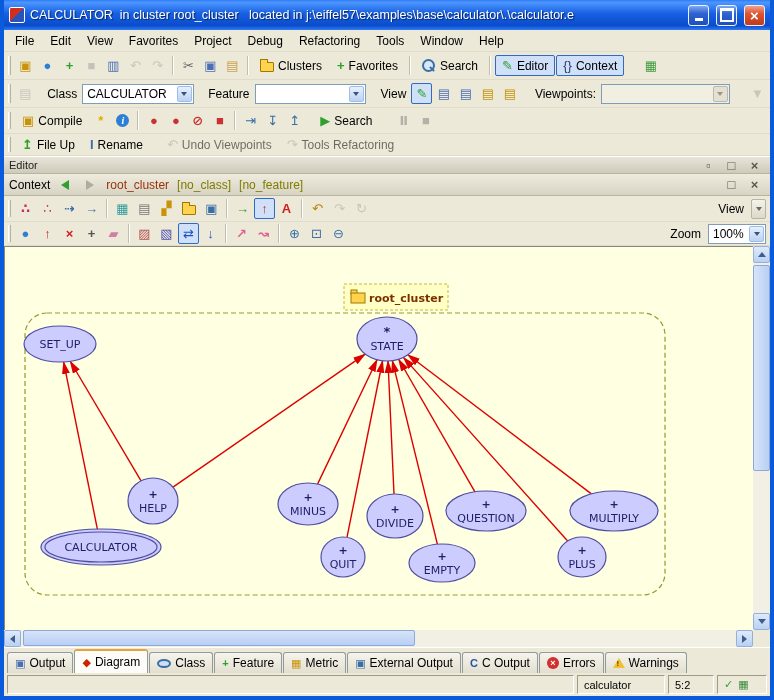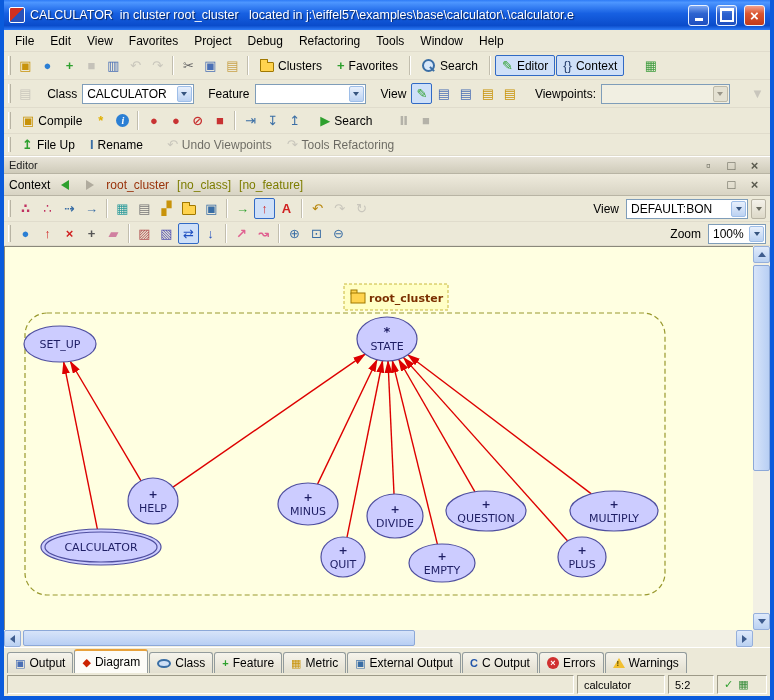--- a/index.html
+++ b/index.html
@@ -382,24 +382,20 @@
         </span>
         <span class="tb-btn disabled">
           <span class="tb-glyph" style="color: rgb(176, 171, 158);">↷</span>
         </span>
         <span class="tb-btn disabled">
           <span class="tb-glyph" style="color: rgb(176, 171, 158);">↻</span>
         </span>
       </span>
     <span class="tb-right">
       <span class="tb-label">View</span>
-      <span class="combo" style="width:122px">
-        <span class="combo-text">DEFAULT:BON</span>
-        <span class="combo-arrow"></span>
-      </span>
       <span class="drop-btn"></span>
     </span>
   </div>
 
   <div class="toolbar t24">
     <span class="grip"></span>
     <span class="tb-items">
         <span class="tb-btn">
           <span class="tb-glyph" style="color: rgb(43, 127, 212);">●</span>
         </span>

